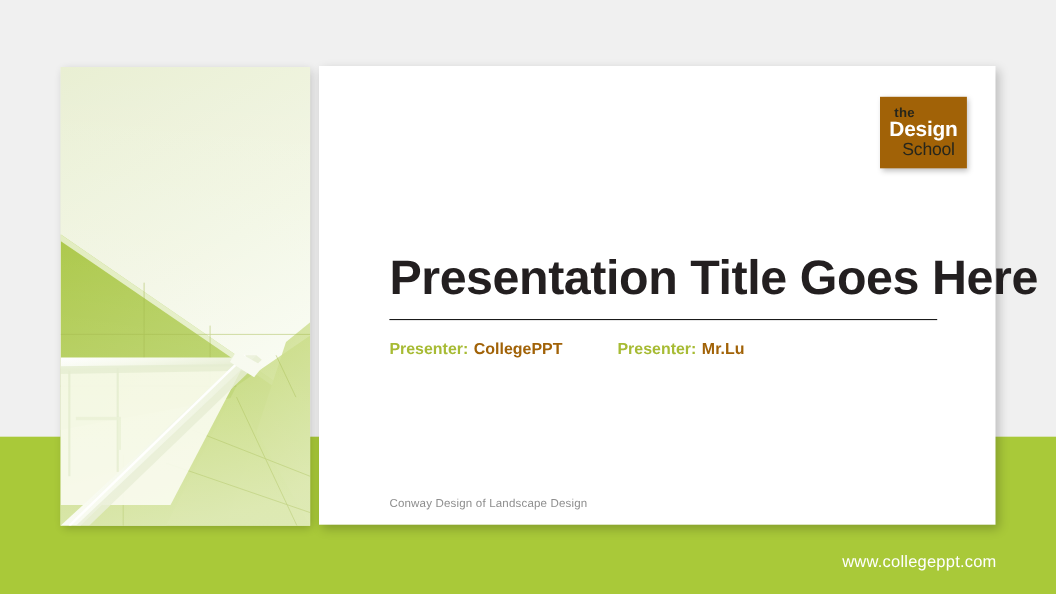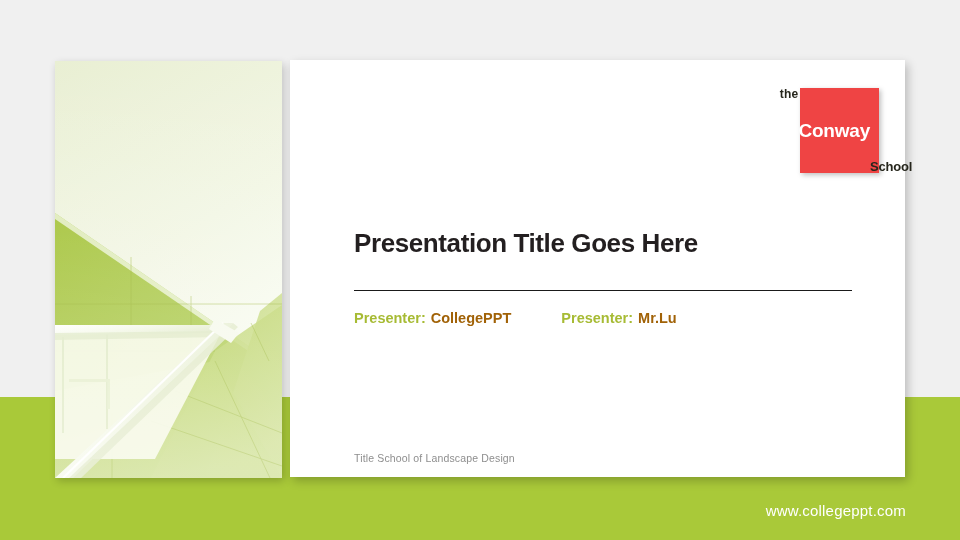--- a/index.html
+++ b/index.html
@@ -68,25 +68,25 @@
     box-shadow: 2px 3px 8px rgba(0,0,0,0.20);
   }
   #photo-panel svg { display: block; }
 
   
   #logo-box {
     position: absolute;
     left: 800px;
     top: 88px;
     width: 79px;
-    height: 85px;
-    background: #ef4444;
+    height: 65px;
+    background: #a16207;
     box-shadow: 2px 2px 5px rgba(0,0,0,0.25);
     display: flex;
-    flex-direction: row;
+    flex-direction: column;
     align-items: center;
     justify-content: center;
     line-height: 1;
   }
   #logo-line-the {
     font-size: 12px;
     font-weight: bold;
     color: #26261c;
     letter-spacing: 0.2px;
     margin-bottom: 1px;
@@ -94,34 +94,34 @@
     margin-left: 13px;
   }
   #logo-line-conway {
     font-size: 19px;
     font-weight: bold;
     color: #ffffff;
     letter-spacing: -0.2px;
     margin-bottom: 1px;
   }
   #logo-line-school {
-    font-size: 13px;
-    font-weight: bold;
+    font-size: 16px;
+    font-weight: normal;
     color: #26261c;
     letter-spacing: -0.2px;
     align-self: flex-end;
-    margin-right: 0;
+    margin-right: 11px;
   }
 
   
   #slide-title {
     position: absolute;
     left: 354px;
     top: 228px;
-    font-size: 26px;
+    font-size: 44px;
     font-weight: bold;
     color: #231f20;
     letter-spacing: -0.4px;
     white-space: nowrap;
   }
   #title-rule {
     position: absolute;
     left: 354px;
     top: 290px;
     width: 498px;
@@ -254,34 +254,34 @@
       <polygon points="160,258 184,272 176,282 154,268" fill="#f6f9ec"></polygon>
 
       <rect x="0" y="0" width="227" height="417" fill="url(#gWash)"></rect>
     </svg>
   </div>
 
   <div id="content-card"></div>
 
   <div id="logo-box">
     <div id="logo-line-the">the</div>
-    <div id="logo-line-conway">Conway</div>
+    <div id="logo-line-conway">Design</div>
     <div id="logo-line-school">School</div>
   </div>
 
   <div id="slide-title">Presentation Title Goes Here</div>
   <div id="title-rule"></div>
 
   <div id="credits-row">
     <div class="credit-group">
       <span class="credit-label">Presenter:</span>
       <span class="credit-value">CollegePPT</span>
     </div>
     <div id="credit-gap"></div>
     <div class="credit-group">
       <span class="credit-label">Presenter:</span>
       <span class="credit-value">Mr.Lu</span>
     </div>
   </div>
 
-  <div id="card-caption">Title School of Landscape Design</div>
+  <div id="card-caption">Conway Design of Landscape Design</div>
 
 </div>
 
 </body></html>

